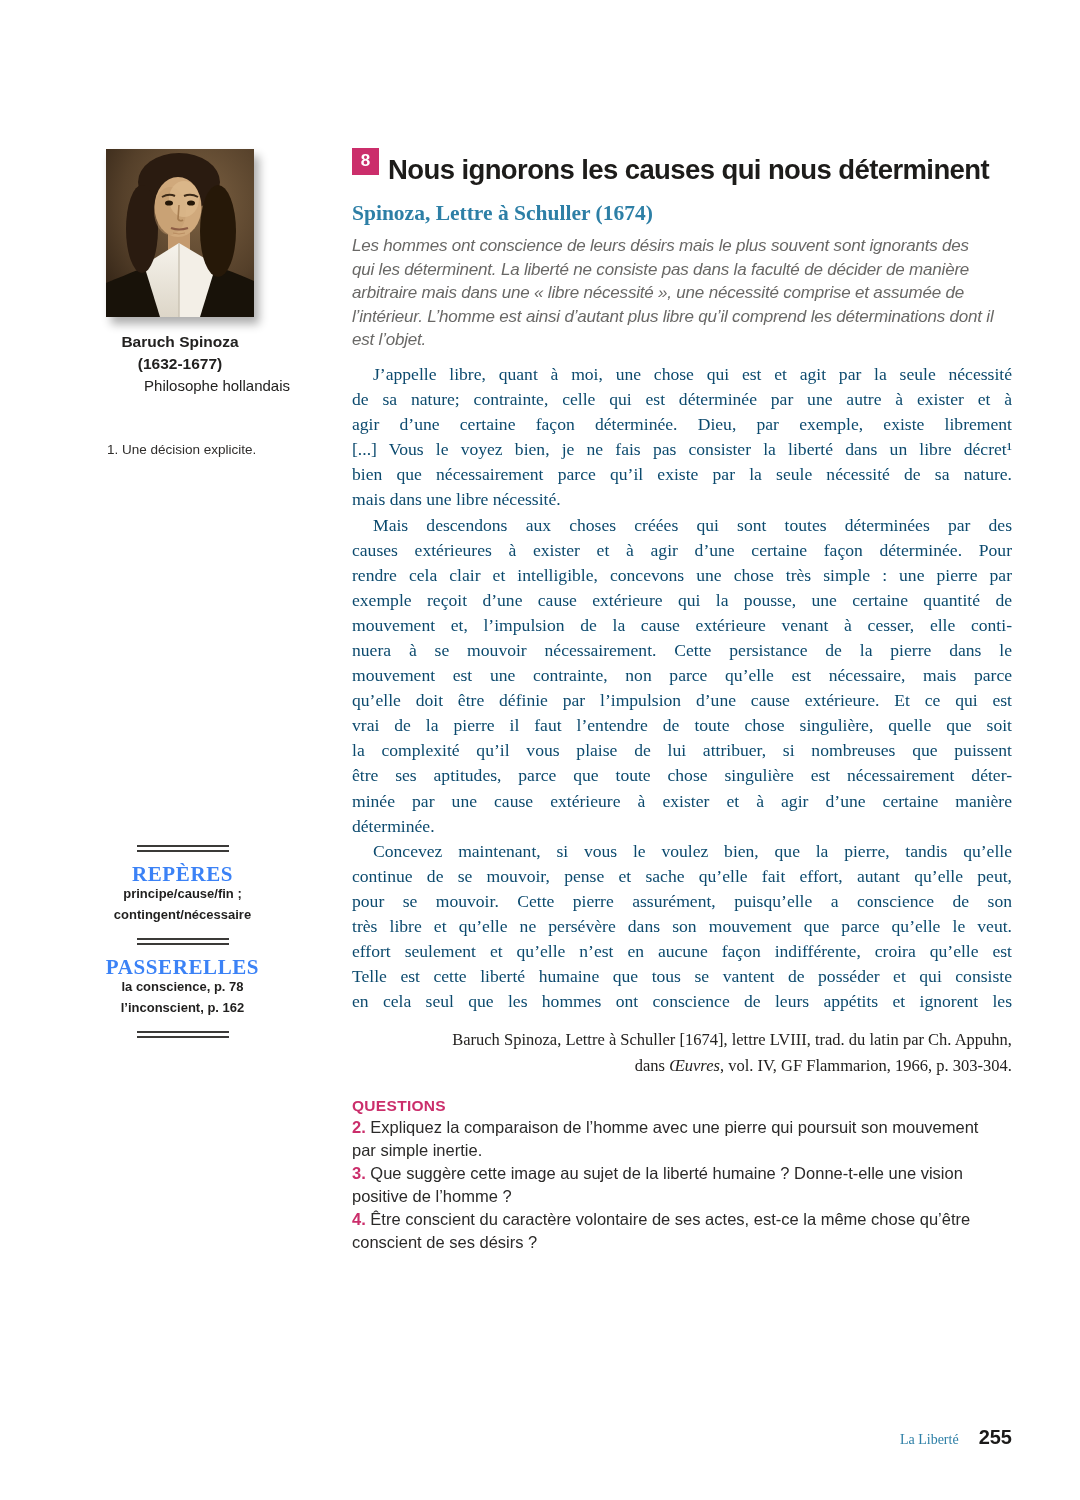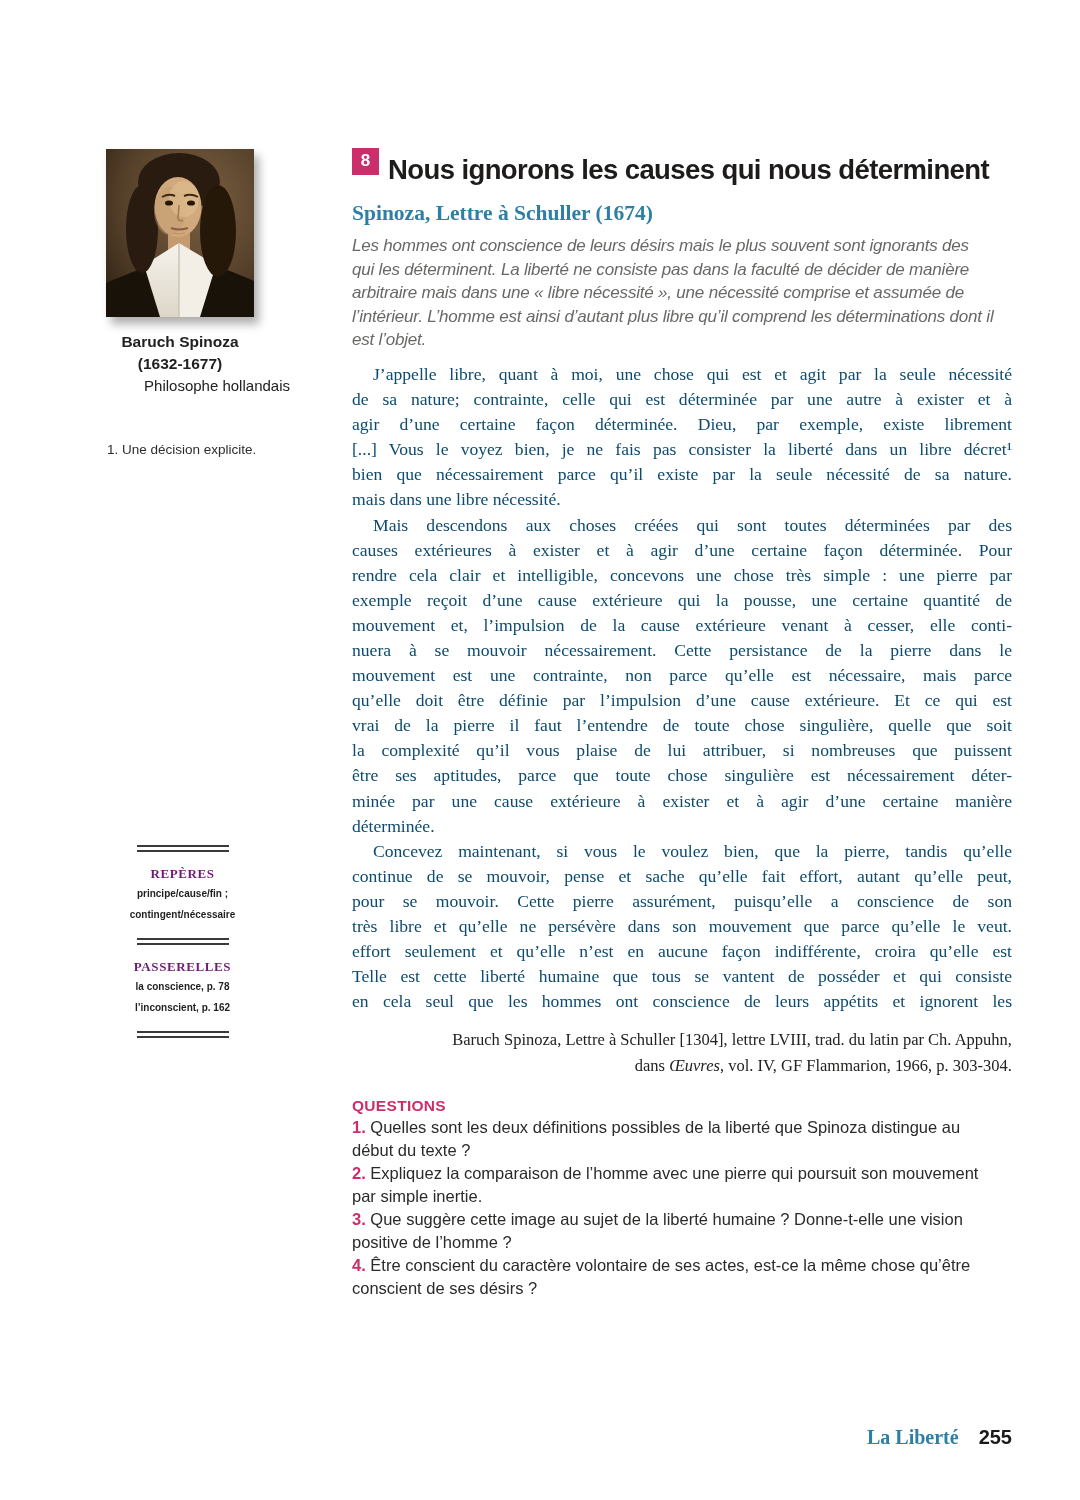--- a/index.html
+++ b/index.html
@@ -13,23 +13,23 @@
 
   .caption{position:absolute;left:70px;top:331px;width:220px;text-align:center;color:#222120;}
   .caption .cap-bold{font-weight:700;font-size:15.5px;line-height:22px;}
   .caption .cap-reg{font-weight:400;font-size:15px;line-height:22px;text-align:right;}
 
   .footnote{position:absolute;left:107px;top:442px;width:190px;
             font-size:13.5px;color:#2f2d2b;}
 
   .refblock{position:absolute;left:100px;top:845px;width:165px;text-align:center;}
   .rule{width:92px;margin:0 auto;height:3px;border-top:2.5px solid #3b3a38;border-bottom:2.5px solid #3b3a38;}
-  .ref-title{font-family:"Liberation Serif",serif;font-weight:700;font-size:13px;
-             letter-spacing:.6px;color:#701a75;margin-top:12px;line-height:20px;}
-  .ref-line{font-weight:700;font-size:10px;line-height:20.5px;color:#201f1e;}
+  .ref-title{font-family:"Liberation Serif",serif;font-weight:700;font-size:21px;
+             letter-spacing:.6px;color:#3b82f6;margin-top:12px;line-height:20px;}
+  .ref-line{font-weight:700;font-size:13px;line-height:20.5px;color:#201f1e;}
   .refblock .rule.mid{margin-top:13px;}
   .refblock .ref-title.second{margin-top:12px;}
   .refblock .rule.bottom{margin-top:13px;}
 
   
   .main{position:absolute;left:352px;top:147px;width:660px;}
 
   .title-row{display:flex;align-items:center;height:28px;}
   .badge{flex:0 0 auto;width:27px;height:27px;background:#cb2e6b;color:#ffffff;
          display:flex;align-items:center;justify-content:center;
@@ -55,21 +55,21 @@
           font-size:16.5px;line-height:26px;color:#242220;}
   .source .it{font-style:italic;}
 
   .questions{margin-top:17px;}
   .q-head{color:#cb2e6b;font-weight:700;font-size:15.5px;letter-spacing:.3px;line-height:20px;}
   .q-item{font-size:16.5px;line-height:23px;color:#2b2a29;}
   .q-item .qnum{color:#cb2e6b;font-weight:700;}
 
   
   .footer{position:absolute;left:352px;top:1426px;width:660px;text-align:right;}
-  .footer .chapter{font-family:"Liberation Serif",serif;font-weight:700;font-size:20px;color:#2d7fa6;}
+  .footer .chapter{font-family:"Liberation Serif",serif;font-weight:400;font-size:14px;color:#2d7fa6;}
   .footer .pagenum{font-weight:700;font-size:20px;color:#1b1a19;margin-left:20px;}
 </style>
 </head>
 <body>
 
 <div class="page">
 
   <figure class="portrait" style="margin:0;">
     <svg viewBox="0 0 148 168" preserveAspectRatio="none">
       <defs>
@@ -179,31 +179,27 @@
         <div class="bline start">Concevez maintenant, si vous le voulez bien, que la pierre, tandis qu’elle</div>
         <div class="bline">continue de se mouvoir, pense et sache qu’elle fait effort, autant qu’elle peut,</div>
         <div class="bline">pour se mouvoir. Cette pierre assurément, puisqu’elle a conscience de son</div>
         <div class="bline">très libre et qu’elle ne persévère dans son mouvement que parce qu’elle le veut.</div>
         <div class="bline">effort seulement et qu’elle n’est en aucune façon indifférente, croira qu’elle est</div>
         <div class="bline">Telle est cette liberté humaine que tous se vantent de posséder et qui consiste</div>
         <div class="bline">en cela seul que les hommes ont conscience de leurs appétits et ignorent les</div>
       </div>
 
     <div class="source">
-      <div>Baruch Spinoza, Lettre à Schuller [1304], lettre LVIII, trad. du latin par Ch. Appuhn,</div>
+      <div>Baruch Spinoza, Lettre à Schuller [1674], lettre LVIII, trad. du latin par Ch. Appuhn,</div>
       <div><span>dans </span><span class="it">Œuvres</span><span>, vol. IV, GF Flammarion, 1966, p. 303-304.</span></div>
     </div>
 
     <div class="questions">
       <div class="q-head">QUESTIONS</div>
       <div id="q-list">
-          <div class="q-item">
-            <div><span class="qnum">1. </span>Quelles sont les deux définitions possibles de la liberté que Spinoza distingue au</div>
-            <div>début du texte ?</div>
-          </div>
           <div class="q-item">
             <div><span class="qnum">2. </span>Expliquez la comparaison de l’homme avec une pierre qui poursuit son mouvement</div>
             <div>par simple inertie.</div>
           </div>
           <div class="q-item">
             <div><span class="qnum">3. </span>Que suggère cette image au sujet de la liberté humaine ? Donne-t-elle une vision</div>
             <div>positive de l’homme ?</div>
           </div>
           <div class="q-item">
             <div><span class="qnum">4. </span>Être conscient du caractère volontaire de ses actes, est-ce la même chose qu’être</div>

